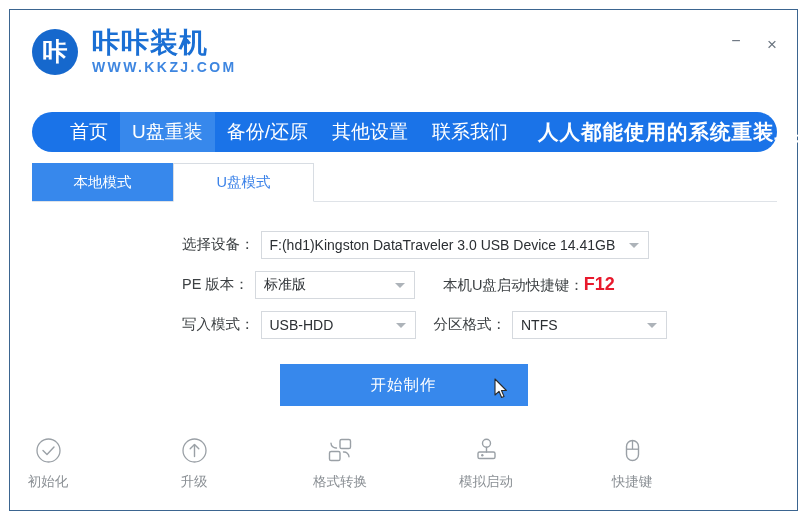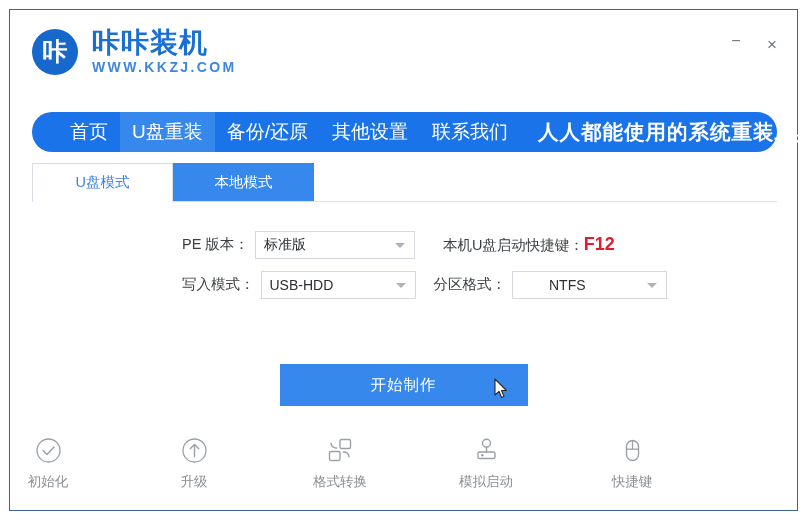--- a/index.html
+++ b/index.html
@@ -219,21 +219,21 @@
     margin-top: -2px;
     width: 0;
     height: 0;
     border-left: 5px solid transparent;
     border-right: 5px solid transparent;
     border-top: 5px solid #adb3b9;
   }
   .select-device { width: 388px; margin-left: 6px; }
   .select-pe     { width: 160px; margin-left: 6px; }
   .select-write  { width: 155px; margin-left: 6px; }
-  .select-part   { width: 155px; margin-left: 6px; padding-left: 28px; }
+  .select-part   { width: 155px; margin-left: 6px; }
 
   .hotkey {
     margin-left: 28px;
     font-size: 14.5px;
     color: #3c4043;
     white-space: nowrap;
   }
   .hotkey .key {
     color: #e8192c;
     font-size: 18px;
@@ -327,28 +327,35 @@
       <div class="nav-item active">U盘重装</div>
       <div class="nav-item">备份/还原</div>
       <div class="nav-item">其他设置</div>
       <div class="nav-item">联系我们</div>
     </div>
     <div class="nav-slogan">人人都能使用的系统重装工具</div>
   </div>
 
   <div class="tabs-wrap">
     <div class="tabs">
+      <div class="tab inactive">本地模式</div>
       <div class="tab active">U盘模式</div>
-      <div class="tab inactive">本地模式</div>
     </div>
   </div>
   <div class="tab-underline"></div>
 
   <div class="form">
 
+    <div class="form-row">
+      <div class="field-label">选择设备：</div>
+      <div class="select select-device">
+        <span class="value">F:(hd1)Kingston DataTraveler 3.0 USB Device 14.41GB</span>
+        <span class="caret"></span>
+      </div>
+    </div>
 
     <div class="form-row">
       <div class="field-label">PE 版本：</div>
       <div class="select select-pe">
         <span class="value">标准版</span>
         <span class="caret"></span>
       </div>
       <div class="hotkey">
         <span>本机U盘启动快捷键：</span><span class="key">F12</span>
       </div>

